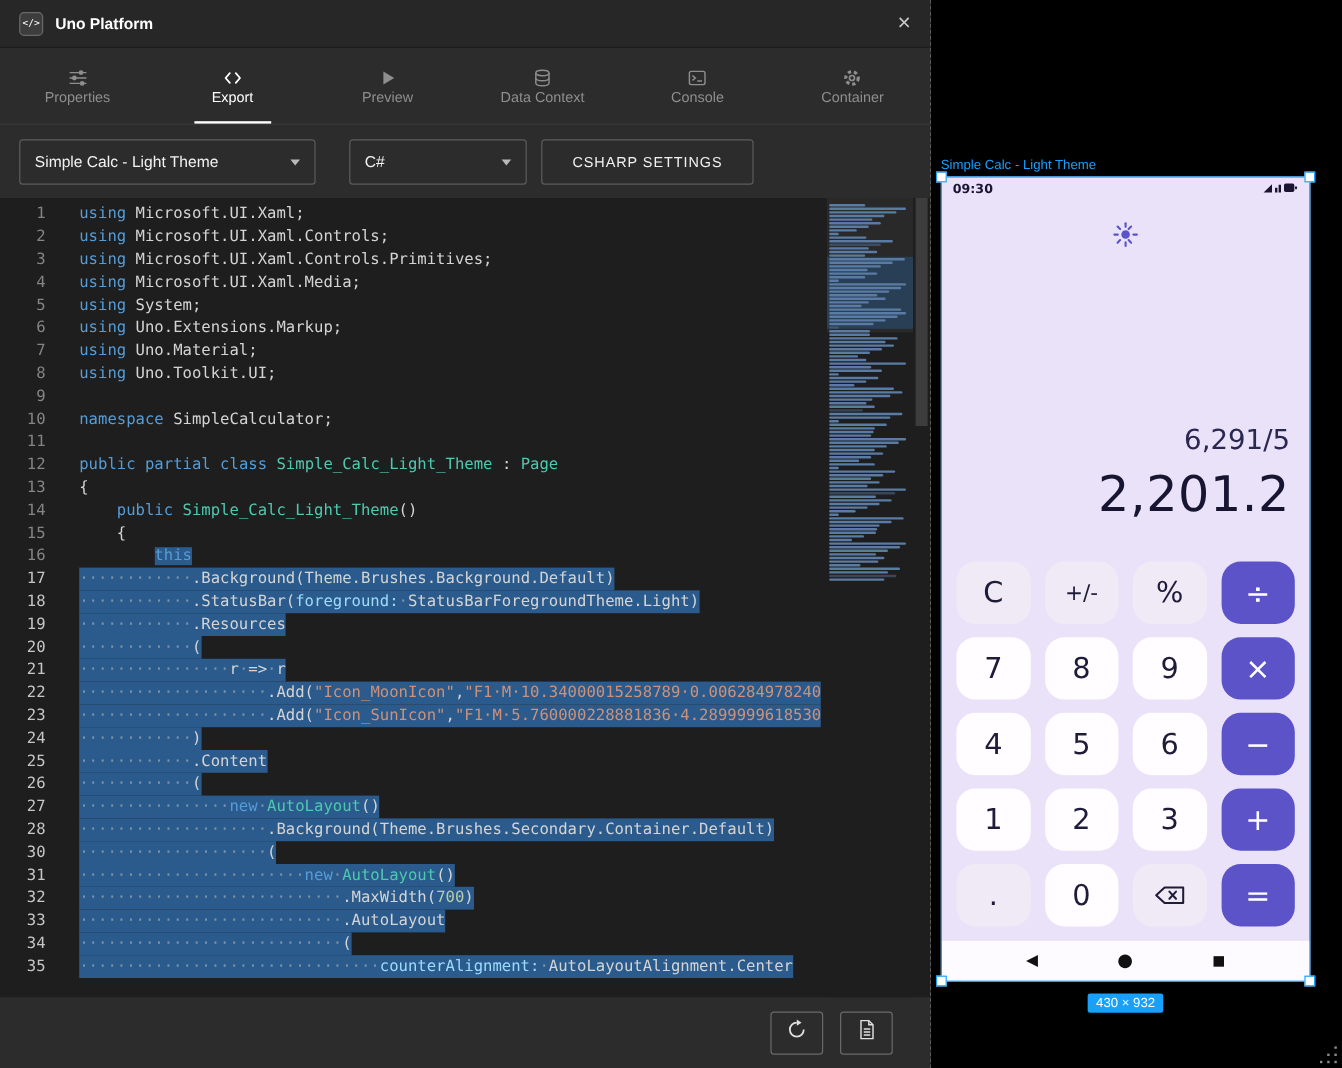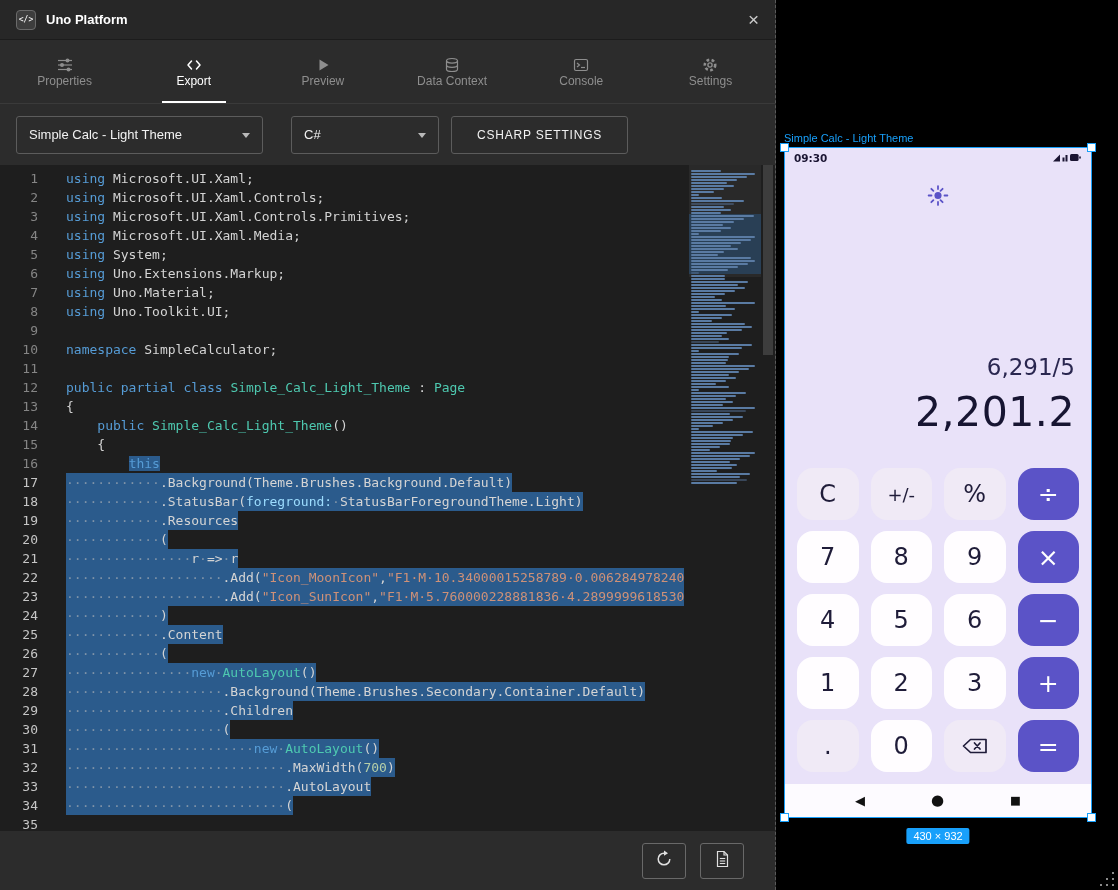--- a/index.html
+++ b/index.html
@@ -211,21 +211,21 @@
         </span>
         <span class="tab-label">Console</span>
       </div>
       <div class="tab">
         <span class="tab-icon">
           <svg width="18" height="18" viewBox="0 0 18 18" fill="none" stroke="currentColor">
             <circle cx="9" cy="9" r="2.1" stroke-width="1.4"></circle>
             <circle cx="9" cy="9" r="5.2" stroke-width="2.6" stroke-dasharray="2.7 2.4"></circle>
           </svg>
         </span>
-        <span class="tab-label">Settings</span>
+        <span class="tab-label">Container</span>
       </div>
     </div>
 
   <div class="toolbar">
     <div class="dd dd-component">
       <span>Simple Calc - Light Theme</span>
       <span class="caret"></span>
     </div>
     <div class="dd dd-language">
       <span>C#</span>
@@ -342,24 +342,20 @@
         </div>
         <div class="code-line">
           <span class="line-num num-sel">27</span>
           <span class="line-text sel"><span class="c-ws">················</span><span class="c-kw">new</span><span class="c-ws">·</span><span class="c-ty">AutoLayout</span><span class="c-pl">()</span></span>
         </div>
         <div class="code-line">
           <span class="line-num num-sel">28</span>
           <span class="line-text sel"><span class="c-ws">····················</span><span class="c-pl">.Background(Theme.Brushes.Secondary.Container.Default)</span></span>
         </div>
         <div class="code-line">
-          <span class="line-num num-sel">29</span>
-          <span class="line-text sel"><span class="c-ws">····················</span><span class="c-pl">.Children</span></span>
-        </div>
-        <div class="code-line">
           <span class="line-num num-sel">30</span>
           <span class="line-text sel"><span class="c-ws">····················</span><span class="c-pl">(</span></span>
         </div>
         <div class="code-line">
           <span class="line-num num-sel">31</span>
           <span class="line-text sel"><span class="c-ws">························</span><span class="c-kw">new</span><span class="c-ws">·</span><span class="c-ty">AutoLayout</span><span class="c-pl">()</span></span>
         </div>
         <div class="code-line">
           <span class="line-num num-sel">32</span>
           <span class="line-text sel"><span class="c-ws">····························</span><span class="c-pl">.MaxWidth(</span><span class="c-nu">700</span><span class="c-pl">)</span></span>
@@ -367,20 +363,21 @@
         <div class="code-line">
           <span class="line-num num-sel">33</span>
           <span class="line-text sel"><span class="c-ws">····························</span><span class="c-pl">.AutoLayout</span></span>
         </div>
         <div class="code-line">
           <span class="line-num num-sel">34</span>
           <span class="line-text sel"><span class="c-ws">····························</span><span class="c-pl">(</span></span>
         </div>
         <div class="code-line">
           <span class="line-num num-sel">35</span>
+          <span class="line-text sel"><span class="c-ws">································</span><span class="c-pm">counterAlignment:</span><span class="c-ws">·</span><span class="c-pl">AutoLayoutAlignment.Center</span></span>
         </div>
       </div>
     <div class="minimap">
       <div class="mm-viewport"></div>
       <div class="mm-selband"></div>
       <div id="minimap-bars">
           <div class="mm-bar" style="width: 30px;"></div>
           <div class="mm-bar" style="width: 64px;"></div>
           <div class="mm-bar" style="width: 56px;"></div>
           <div class="mm-bar" style="width: 46px;"></div>

